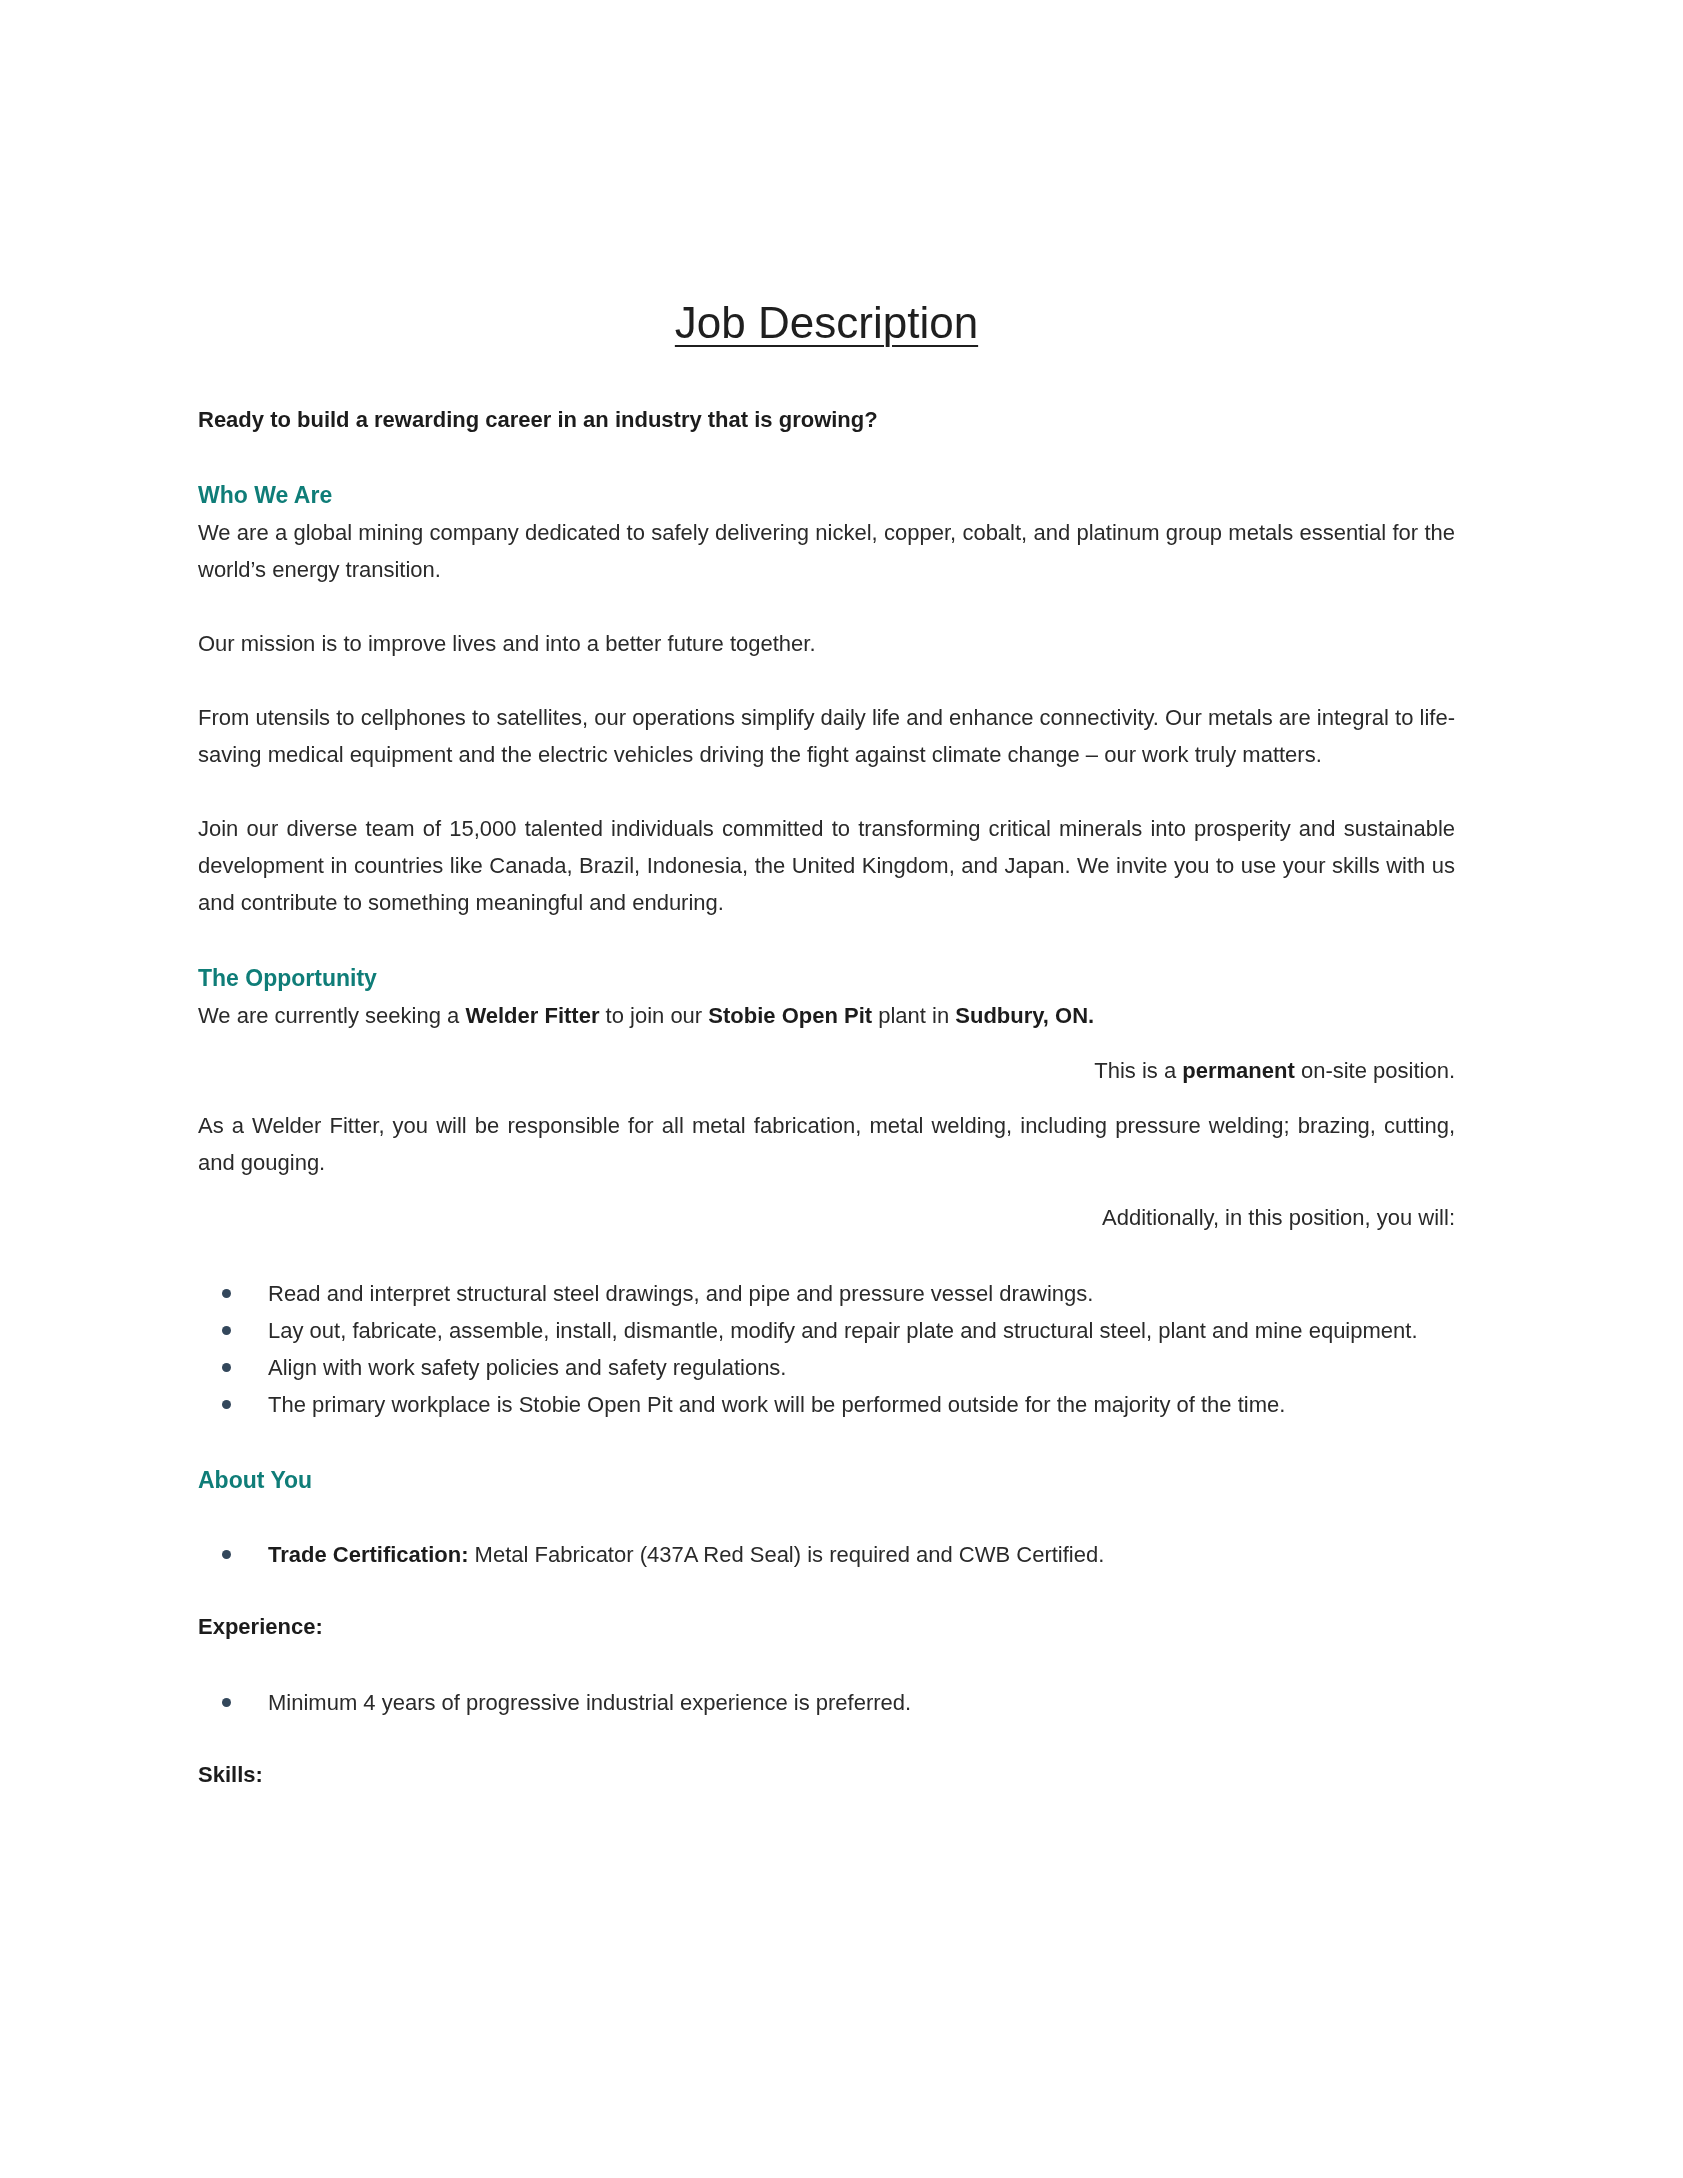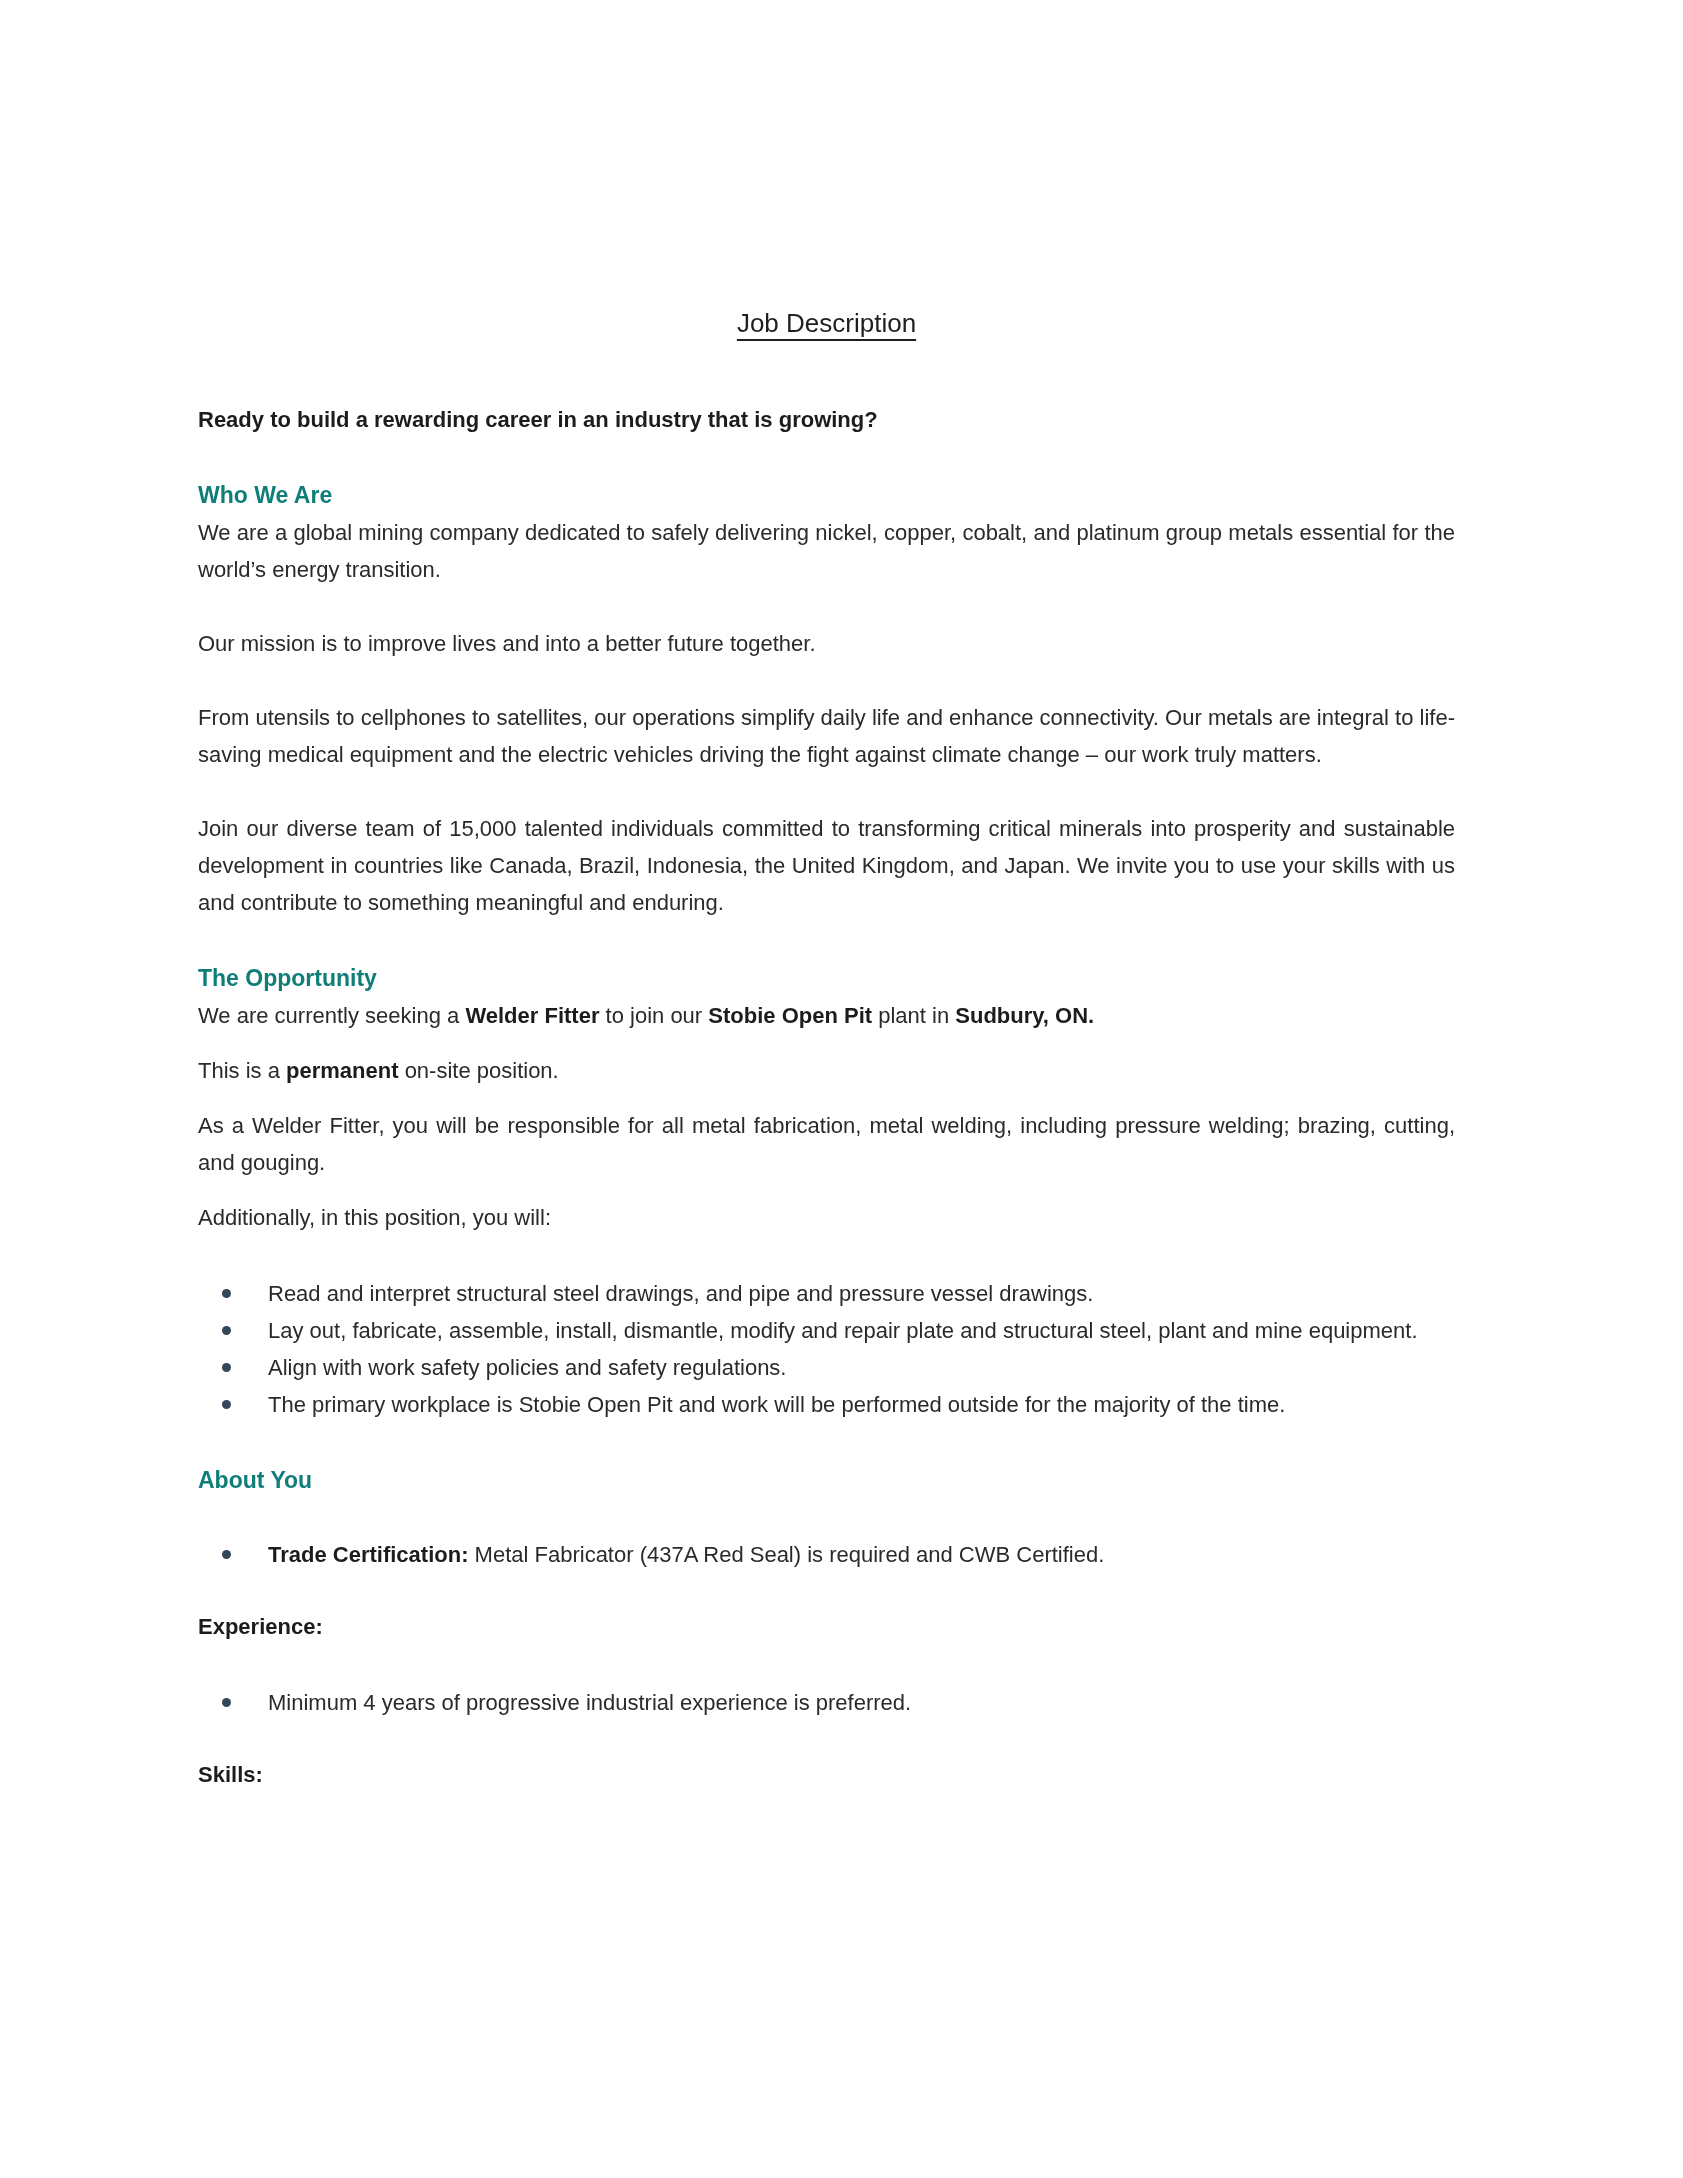--- a/index.html
+++ b/index.html
@@ -17,33 +17,33 @@
     background:var(--page-background);
     padding:302px 228px 0 198px;
     font-family:"Liberation Sans", sans-serif;
     font-size:22px;
     line-height:37px;
     color:var(--body-text);
     overflow:hidden;
   }
   .doc-title{
     text-align:center;
-    font-size:26px;
+    font-size:44px;
     line-height:42px;
     font-weight:400;
     color:#1F1F1F;
     margin:0 0 57px 0;
   }
   .doc-title .underlined{
     text-decoration:underline;
     text-decoration-thickness:2px;
     text-underline-offset:7px;
   }
   p{margin:37px 0 0 0;}
-  .tight{margin-top:18px;}
+  .tight{margin-top:18px;text-align:right;}
   .justify{text-align:justify;}
   .intro{font-weight:700;color:var(--bold-text);margin-top:16px;}
   .accent-heading{
     color:var(--heading-accent);
     font-weight:700;
     font-size:23px;
     line-height:37px;
     margin:39px 0 0 0;
   }
   .accent-heading + p{margin-top:0;}

